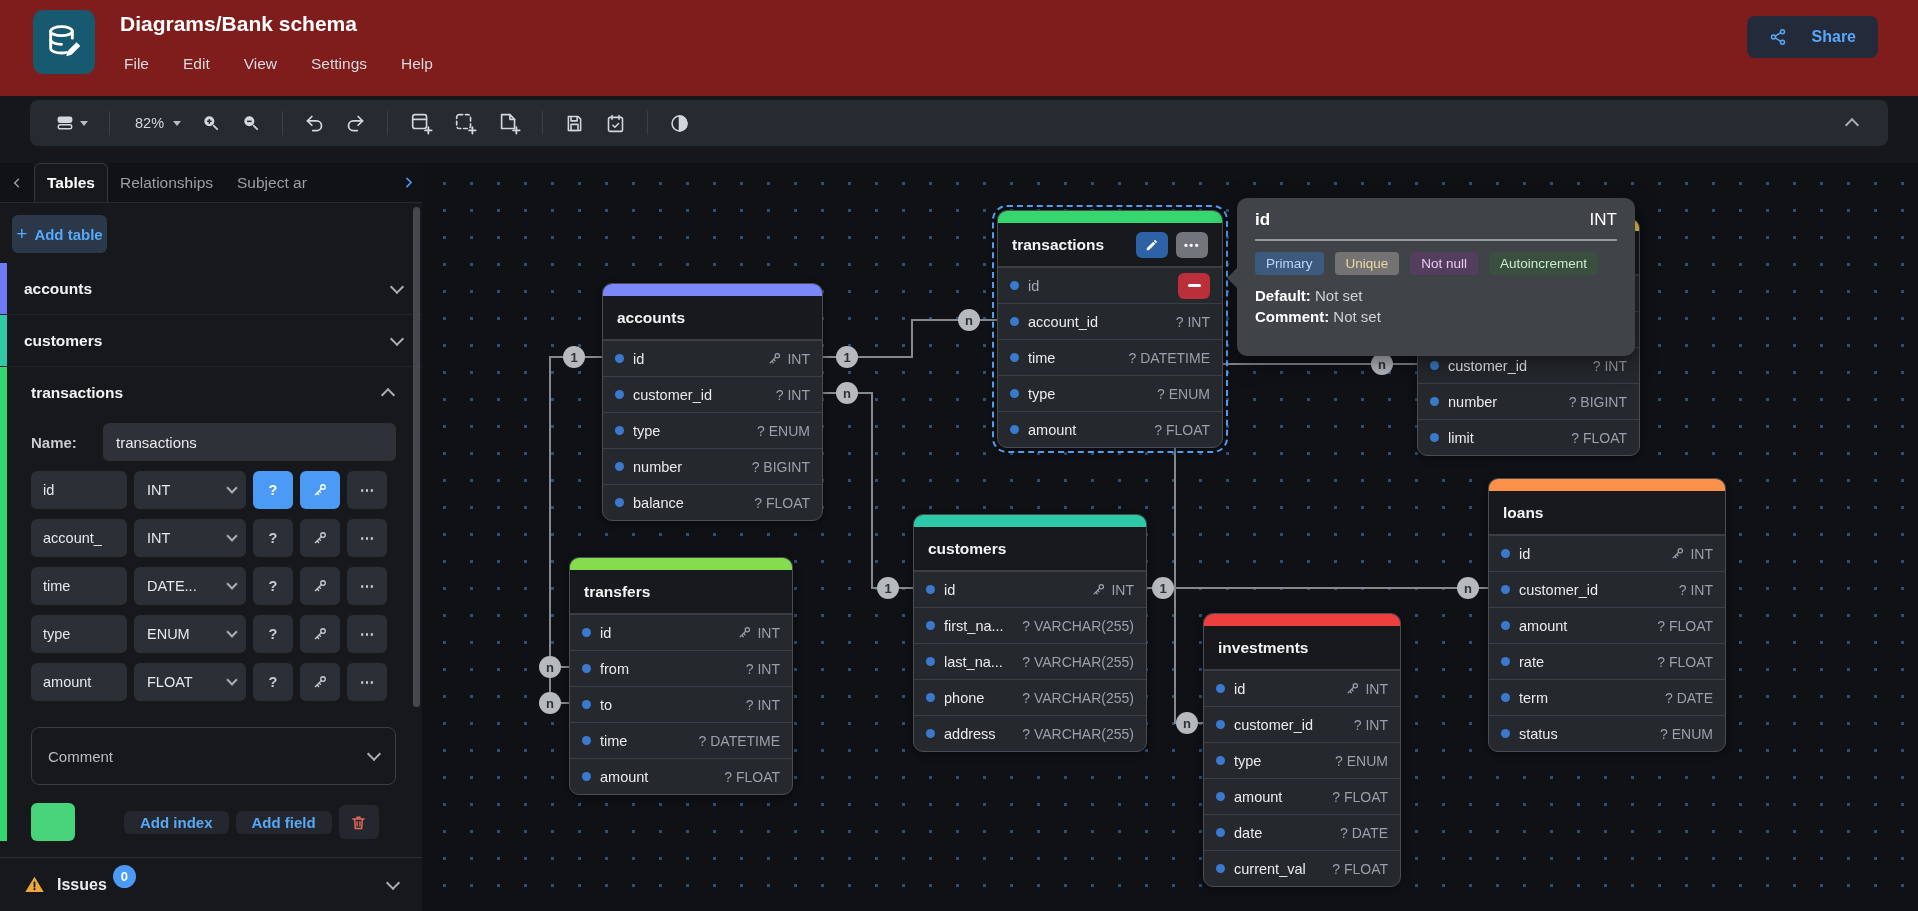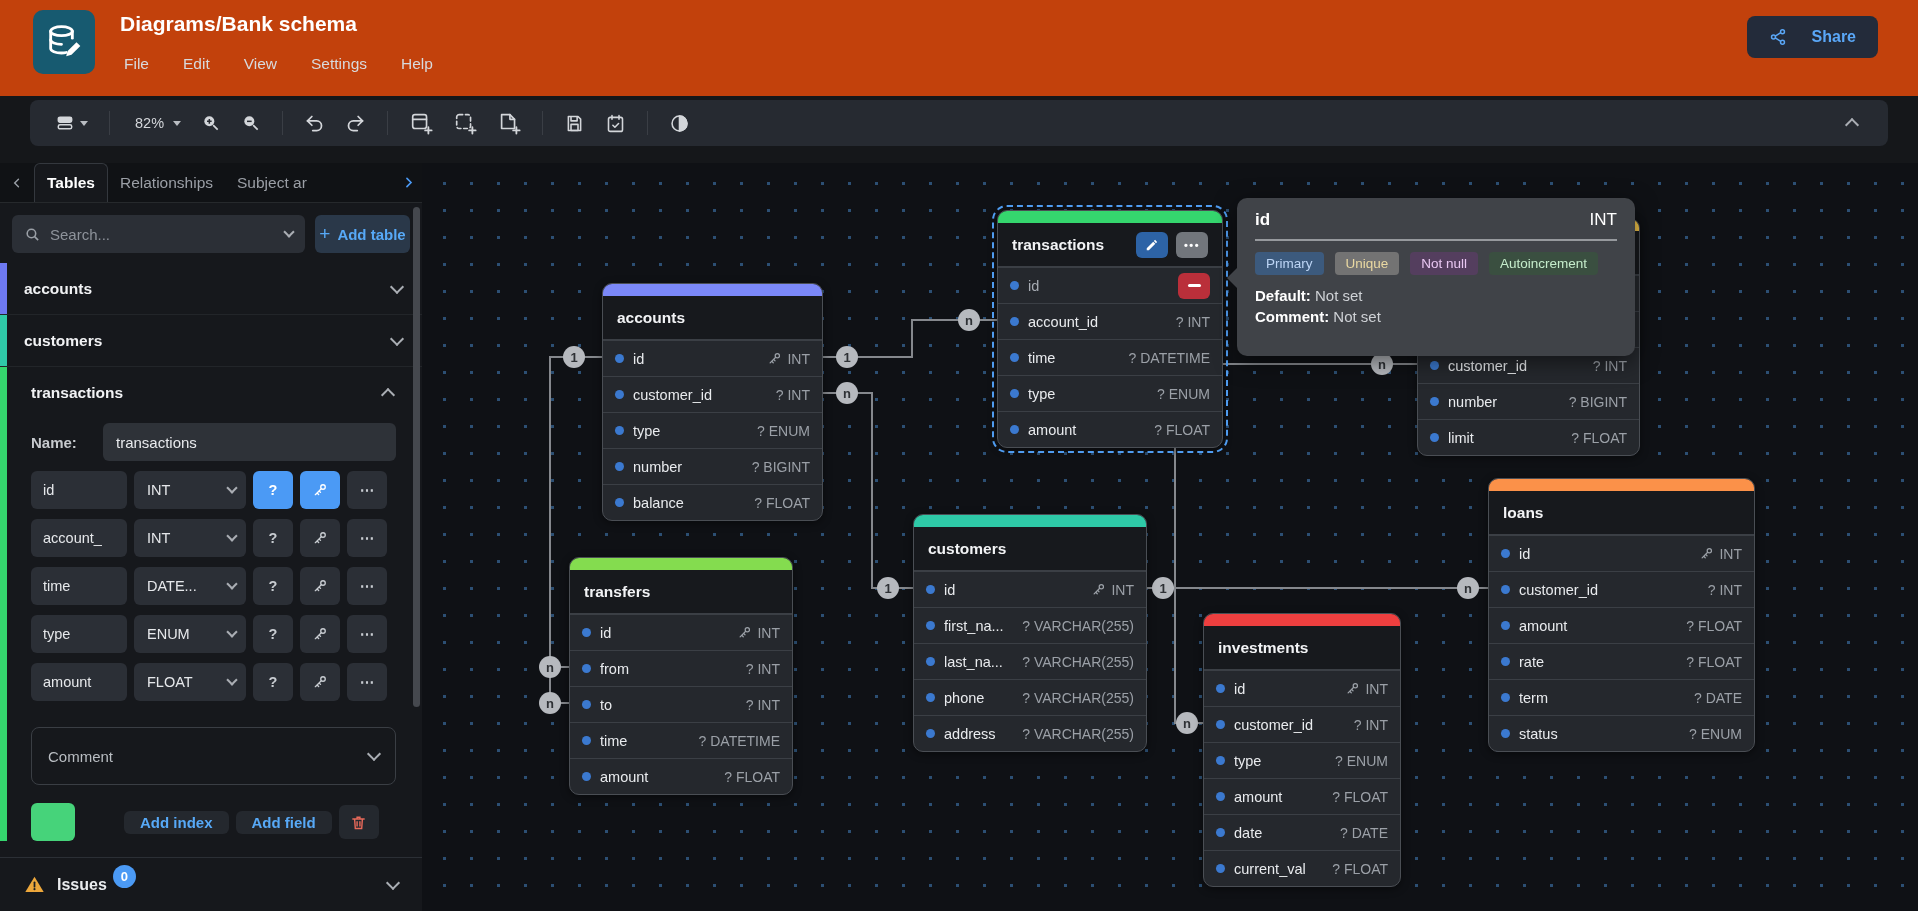--- a/index.html
+++ b/index.html
@@ -1,21 +1,21 @@
 <!DOCTYPE html>
 <html><head>
 <meta charset="utf-8">
 <style>
   * { margin:0; padding:0; box-sizing:border-box; }
   html,body { background:#0b0c0e; }
   #page { position:relative; width:1918px; height:911px; overflow:hidden;
           background:#15171a; font-family:"Liberation Sans", sans-serif; color:#e8eaec; }
   svg.ic { display:block; }
   
-  #header { position:absolute; left:0; top:0; width:1918px; height:96px; background:#c2410c; }
+  #header { position:absolute; left:0; top:0; width:1918px; height:96px; background:#7f1d1d; }
   #logo { position:absolute; left:33px; top:10px; width:62px; height:64px; background:#175a70; border-radius:10px;
           display:flex; align-items:center; justify-content:center; }
   #app-title { position:absolute; left:120px; top:12px; font-size:21px; font-weight:bold; color:#fff; }
   #menubar { position:absolute; left:112px; top:50px; display:flex; gap:10px; align-items:center; }
   .menu-item { font-size:15.5px; color:#d8dadd; padding:5px 12px; border-radius:5px; }
   #saved-chip { position:absolute; left:487px; top:48px; height:34px; background:#2b2e34; border-radius:6px;
                 display:flex; align-items:center; padding:0 15px; font-size:15px; font-weight:bold; color:#eceef0; }
   #share-btn { position:absolute; right:40px; top:16px; height:42px; padding:0 22px; background:#232b3a; border-radius:8px;
                display:flex; align-items:center; gap:25px; color:#5aa7f7; font-size:16px; font-weight:bold; }
   
@@ -253,28 +253,20 @@
       <span class="tab">Relationships</span>
       <span class="tab" id="tab-subject">Subject ar</span>
       <span id="tab-next">
         <svg class="ic" width="15" height="15" viewBox="0 0 24 24" fill="none" stroke="#4b9af5" stroke-width="2.6" stroke-linecap="round">
             <path d="M9.5 5.5L16 12l-6.5 6.5"></path>
           </svg>
       </span>
     </div>
 
     <div id="search-row">
-      <div id="search-box">
-        <svg class="ic" width="17" height="17" viewBox="0 0 24 24" fill="none" stroke="#9ba0a7" stroke-width="2.2">
-            <circle cx="10.5" cy="10.5" r="6"></circle>
-            <path d="M15 15l5 5"></path>
-          </svg>
-        <input id="search-input" placeholder="Search..." style="">
-        <span class="chev" style="width:8px;height:8px;"></span>
-      </div>
       <div id="add-table-btn">
         <span style="font-size:19px;font-weight:normal;">+</span>
         <span>Add table</span>
       </div>
     </div>
 
     <div class="acc-item" style="--acc:#6e79f2">
       <span class="acc-label">accounts</span>
       <span class="chev"></span>
     </div>
@@ -691,21 +683,21 @@
         </div>
       <div class="trow">
           <i class="dot"></i>
           <span class="fn">current_val</span>
           <span class="ft">
             <em>? FLOAT</em>
           </span>
         </div>
     </div>
 
-    <div class="tbl" style="left:1066px;top:315px;width:267px">
+    <div class="tbl" style="left:1066px;top:315px;width:238px">
       <div class="strip" style="background:#fb9149"></div>
       <div class="ttl">
           <b>loans</b>
         </div>
       <div class="trow">
           <i class="dot"></i>
           <span class="fn">id</span>
           <span class="ft">
             <svg class="ic" width="15" height="15" viewBox="0 0 24 24" fill="none" stroke="#9ba0a7" stroke-width="2" stroke-linecap="round">
               <circle cx="16.5" cy="7.5" r="3.4"></circle>

